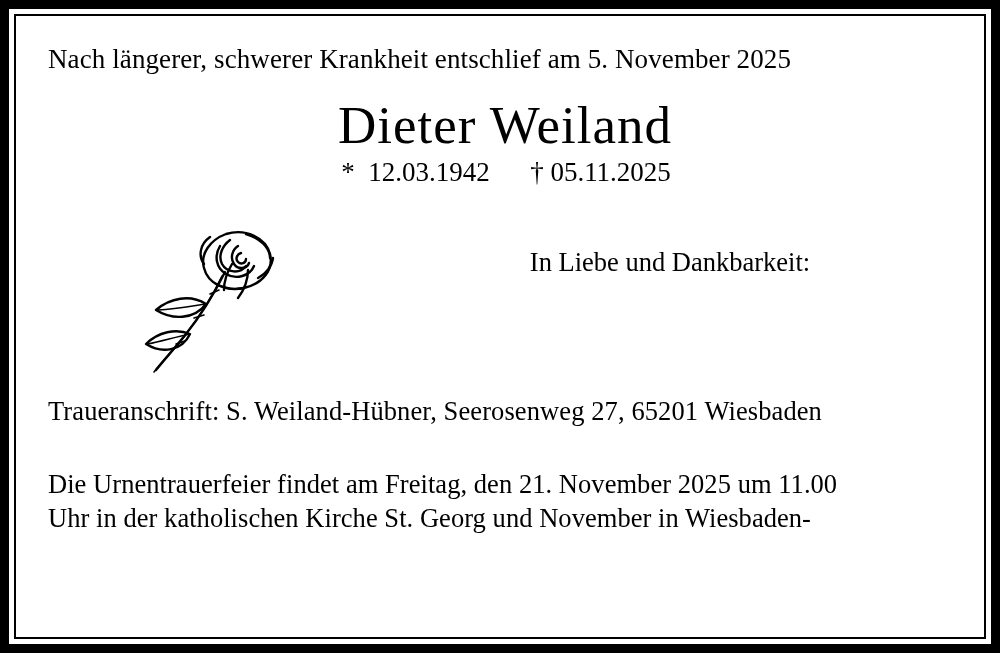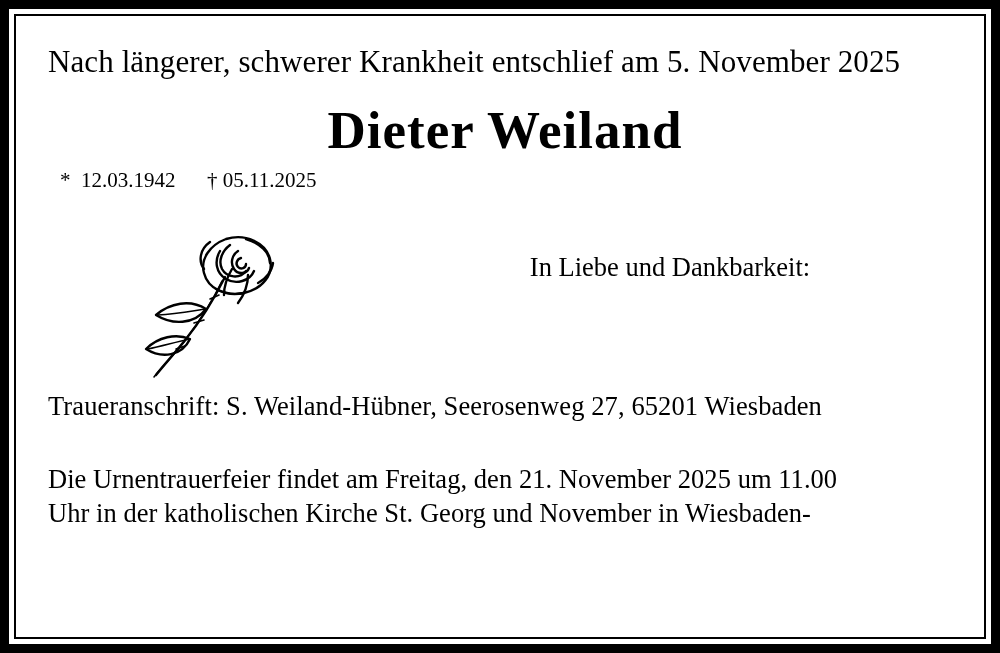--- a/index.html
+++ b/index.html
@@ -31,35 +31,36 @@
     background: #ffffff;
     box-sizing: border-box;
   }
   .content {
     position: absolute;
     left: 0; top: 0; right: 0; bottom: 0;
     padding: 26px 32px 18px 32px;
     box-sizing: border-box;
   }
   .intro {
-    font-size: 31px;
+    font-size: 27px;
     line-height: 1.28;
     letter-spacing: 0.1px;
   }
   .name {
     text-align: center;
     font-size: 53px;
-    font-weight: bold;
+    font-weight: normal;
     letter-spacing: 1px;
     margin-top: 18px;
     margin-left: 10px;
   }
   .dates {
-    font-size: 21px;
-    margin-top: 8px;
+    text-align: center;
+    font-size: 27px;
+    margin-top: 2px;
     margin-left: 12px;
     white-space: pre;
   }
   .middle {
     position: relative;
     height: 196px;
   }
   .rose-wrap {
     position: absolute;
     left: 50px;
@@ -71,21 +72,21 @@
     position: absolute;
     right: 22px;
     top: 56px;
     width: 520px;
     text-align: center;
     font-size: 26.5px;
     line-height: 1.42;
   }
   .address {
     font-size: 26.5px;
-    margin-top: 2px;
+    margin-top: 12px;
     letter-spacing: 0.1px;
   }
   .ceremony {
     font-size: 26.5px;
     line-height: 1.3;
     margin-top: 40px;
     letter-spacing: 0.05px;
   }
   .fam-line { display: block; }
 </style>

